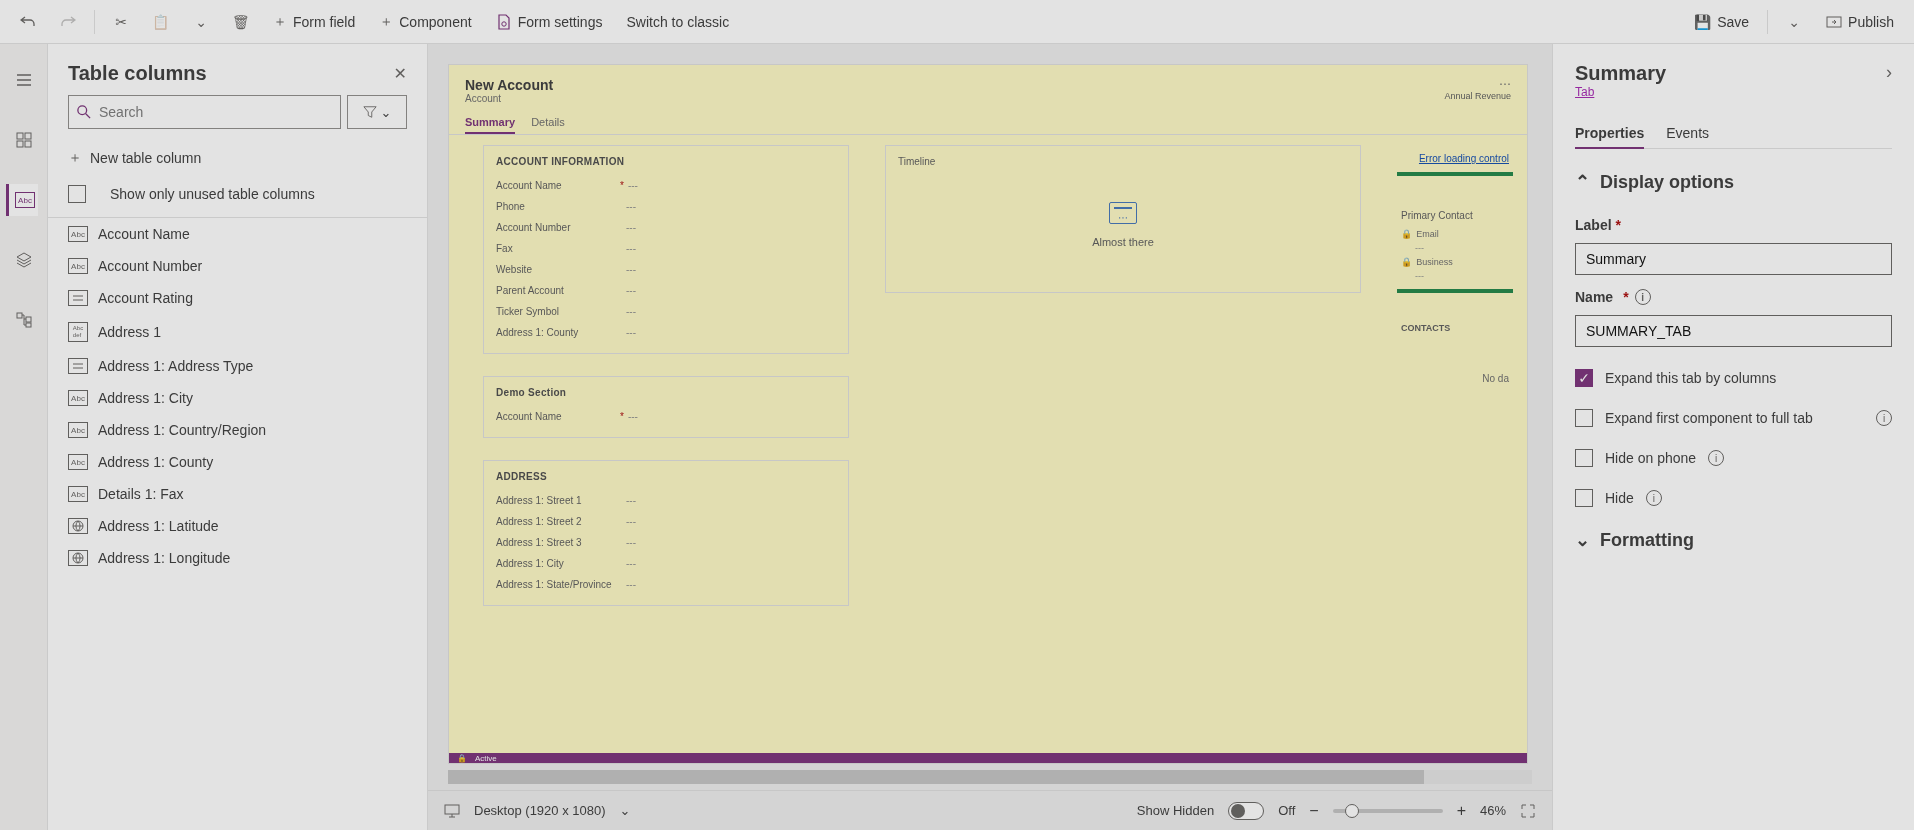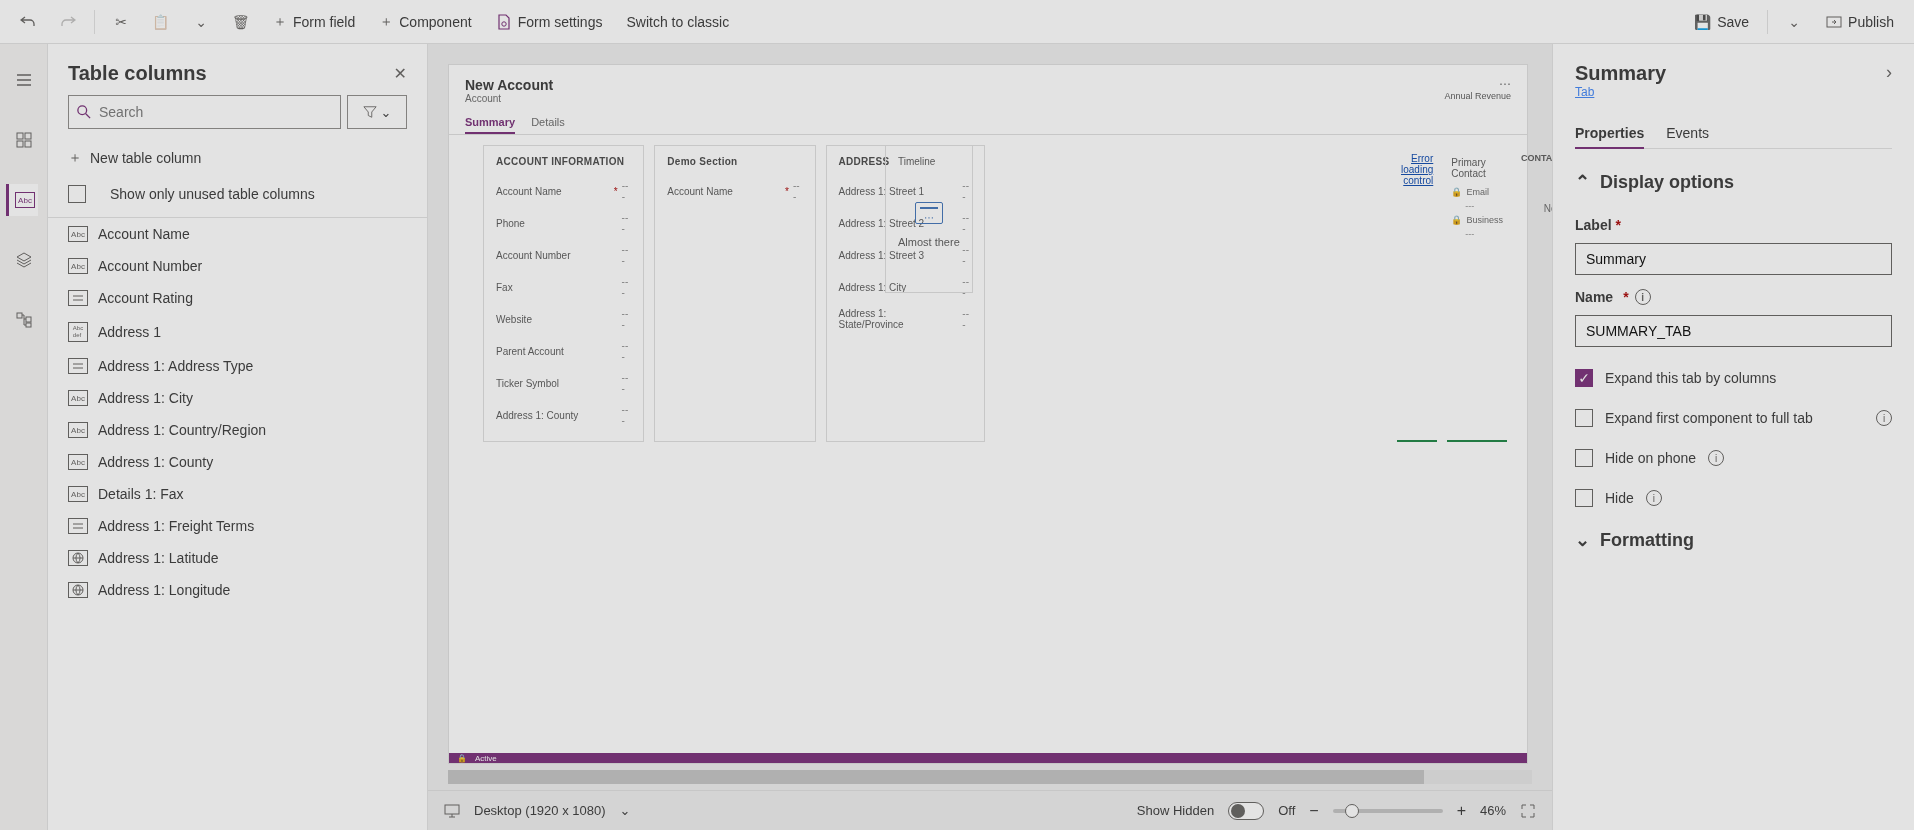--- a/index.html
+++ b/index.html
@@ -28,64 +28,64 @@
 .new-col-row { display: flex; align-items: center; padding: 10px 20px; gap: 8px; cursor: pointer; color: #333; font-size: 14px; }
 .checkbox-row { display: flex; align-items: center; gap: 24px; padding: 8px 20px 14px 20px; font-size: 14px; }
 .chk { width: 18px; height: 18px; border: 1px solid #605e5c; background: #fff; display:inline-flex; align-items:center; justify-content:center; }
 .chk.checked { background: #742774; border-color: #742774; color: #fff; }
 .columns-list { flex: 1; overflow-y: auto; border-top: 1px solid #e1e1e1; }
 .col-item { display: flex; align-items: center; gap: 10px; padding: 8px 20px; font-size: 14px; cursor: pointer; }
 .type-badge { width: 20px; height: 16px; border: 1px solid #605e5c; font-size: 8px; display: flex; align-items: center; justify-content: center; color: #605e5c; }
 
 .canvas-area { flex: 1; display: flex; flex-direction: column; background: #ededed; position: relative; }
 .canvas-scroll { flex: 1; overflow: auto; padding: 20px; }
-.form-surface { background: #ffffff; width: 1080px; min-height: 700px; border: 1px solid #ddd; position: relative; }
+.form-surface { background: #fef9c3; width: 1080px; min-height: 700px; border: 1px solid #ddd; position: relative; }
 .form-header { padding: 12px 16px 4px 16px; display: flex; justify-content: space-between; align-items: flex-start;}
 .form-title { font-size: 14px; font-weight: 600; }
 .form-sub { font-size: 10px; color: #666; }
 .form-annual { font-size: 9px; color: #555; text-align: right; }
 .form-tabs { display: flex; gap: 16px; padding: 4px 16px 0 16px; border-bottom: 1px solid #ddd; font-size: 11px; }
 .form-tab { padding: 4px 0; cursor: pointer; color: #666; }
 .form-tab.active { color: #742774; border-bottom: 2px solid #742774; font-weight:600;}
 .form-body { display: flex; gap: 12px; padding: 10px; }
-.form-col { display: flex; flex-direction: row; gap: 10px; padding-left: 24px; }
+.form-col { display: flex; flex-direction: column; gap: 22px; padding-left: 24px; }
 .form-col.left { width: 390px; }
 .form-col.mid { width: 500px; }
 .form-col.right { width: 140px; }
 .section-box { border: 1px solid #ddd; padding: 10px 12px; }
 .section-title { font-size: 10px; font-weight: 600; color: #444; letter-spacing: 0.3px; margin-bottom: 8px; }
 .field-row { display: flex; align-items: center; font-size: 10px; color: #555; padding: 5px 0; }
 .field-label { width: 120px; }
 .field-req { color: #a80000; margin: 0 4px; }
 .field-val { color: #888; }
 .timeline-box { border: 1px solid #ddd; padding: 10px 12px; height: 148px; display: flex; flex-direction: column; }
 .timeline-title { font-size: 10px; color: #555; }
 .timeline-center { flex: 1; display: flex; flex-direction: column; align-items: center; justify-content: center; gap: 12px; color: #555; font-size: 11px; }
 .card-icon { width: 28px; height: 22px; border: 1px solid #3b6fb6; border-radius: 2px; position: relative; }
 .card-icon::before { content:''; position:absolute; left:4px; right:4px; top:4px; height:2px; background:#3b6fb6; }
 .card-icon::after { content:'⋯'; position:absolute; left:0; right:0; bottom:0; text-align:center; font-size:10px; color:#3b6fb6; }
-.right-section { border-bottom: 2px solid #15803d; padding: 8px 4px; font-size: 10px; color: #555; }
+.right-section { border-bottom: 4px solid #15803d; padding: 8px 4px; font-size: 10px; color: #555; }
 .right-link { color: #0645ad; text-decoration: underline; font-size: 10px; cursor: pointer; }
 .mini-field { display:flex; align-items:center; gap:4px; font-size: 9px; color:#666; padding: 4px 0;}
 .mini-val { font-size: 9px; color:#888; padding-left: 14px;}
 .no-data { font-size: 10px; color:#666; text-align:right; padding-top:40px;}
 .status-bar-canvas { height: 10px; background: #742774; color:#fff; font-size: 8px; padding: 0 8px; display:flex; align-items:center; gap:8px; position: absolute; bottom: 0; left: 0; right: 0; }
 .hscroll { height: 14px; background: #e5e5e5; margin: 0 20px 6px 20px; position: relative; }
 .hscroll-thumb { position:absolute; left:0; width: 90%; top:0; bottom:0; background:#c1c1c1;}
 
 .bottom-bar { height: 40px; display:flex; align-items:center; padding: 0 16px; gap: 14px; background:#ededed; border-top:1px solid #ddd; font-size: 13px; color:#333;}
 .toggle { width: 36px; height:18px; border-radius:9px; background:#fff; border:1px solid #605e5c; position:relative;}
 .toggle-knob { width:14px; height:14px; border-radius:50%; background:#605e5c; position:absolute; top:1px; left:2px;}
 .slider-track { width: 110px; height:4px; background:#c1c1c1; position:relative; border-radius:2px;}
 .slider-thumb { width:14px; height:14px; border-radius:50%; background:#fff; border:1px solid #605e5c; position:absolute; top:-5px; left:12px;}
 
 .props-panel { width: 362px; background: #fff; border-left: 1px solid #e1e1e1; padding: 18px 22px; display:flex; flex-direction:column; gap: 4px; overflow-y:auto;}
 .props-head { display:flex; justify-content:space-between; align-items:flex-start;}
 .props-title { font-size: 20px; font-weight: 600; }
-.props-sub { font-size: 12px; color:#3b82f6;text-decoration:underline; }
+.props-sub { font-size: 12px; color:#a21caf;text-decoration:underline; }
 .props-tabs { display:flex; gap: 22px; margin-top: 16px; border-bottom:1px solid #e1e1e1;}
 .props-tab { padding: 6px 0; font-size: 14px; cursor:pointer; color:#333;}
 .props-tab.active { font-weight:600; border-bottom: 2px solid #742774; margin-bottom:-1px;}
 .prop-section-hdr { display:flex; align-items:center; gap:10px; margin: 18px 0 10px 0; font-size:18px; font-weight:600; cursor:pointer;}
 .prop-label { font-size:14px; font-weight:600; margin-top: 10px;}
 .prop-label .req { color:#a80000; margin-left:4px;}
 .prop-input { width:100%; border:1px solid #605e5c; padding: 7px 10px; font-size:14px; margin-top:6px;}
 .prop-check-row { display:flex; align-items:center; gap:12px; margin-top: 18px; font-size:14px;}
 .info-ico { width:16px; height:16px; border:1px solid #605e5c; border-radius:50%; display:inline-flex; align-items:center; justify-content:center; font-size:10px; color:#605e5c;}
 svg { display:block; }
@@ -270,29 +270,20 @@
         <div class="col-item">
           <span class="type-badge">Abc</span>
           <span>Address 1: County</span>
         </div>
         <div class="col-item">
           <span class="type-badge">Abc</span>
           <span>Details 1: Fax</span>
         </div>
         <div class="col-item">
           <span class="type-badge">
-            <svg width="12" height="10" viewBox="0 0 12 10">
-              <rect x="0" y="0" width="12" height="10" fill="none"></rect>
-              <path d="M1 3 H11 M1 7 H11" stroke="#605e5c"></path>
-            </svg>
-          </span>
-          <span>Address 1: Freight Terms</span>
-        </div>
-        <div class="col-item">
-          <span class="type-badge">
             <svg width="12" height="12" viewBox="0 0 12 12">
               <circle cx="6" cy="6" r="5" fill="none" stroke="#605e5c"></circle>
               <path d="M1 6 H11 M6 1 A7 7 0 0 1 6 11 A7 7 0 0 1 6 1" fill="none" stroke="#605e5c"></path>
             </svg>
           </span>
           <span>Address 1: Latitude</span>
         </div>
         <div class="col-item">
           <span class="type-badge">
             <svg width="12" height="12" viewBox="0 0 12 12">

